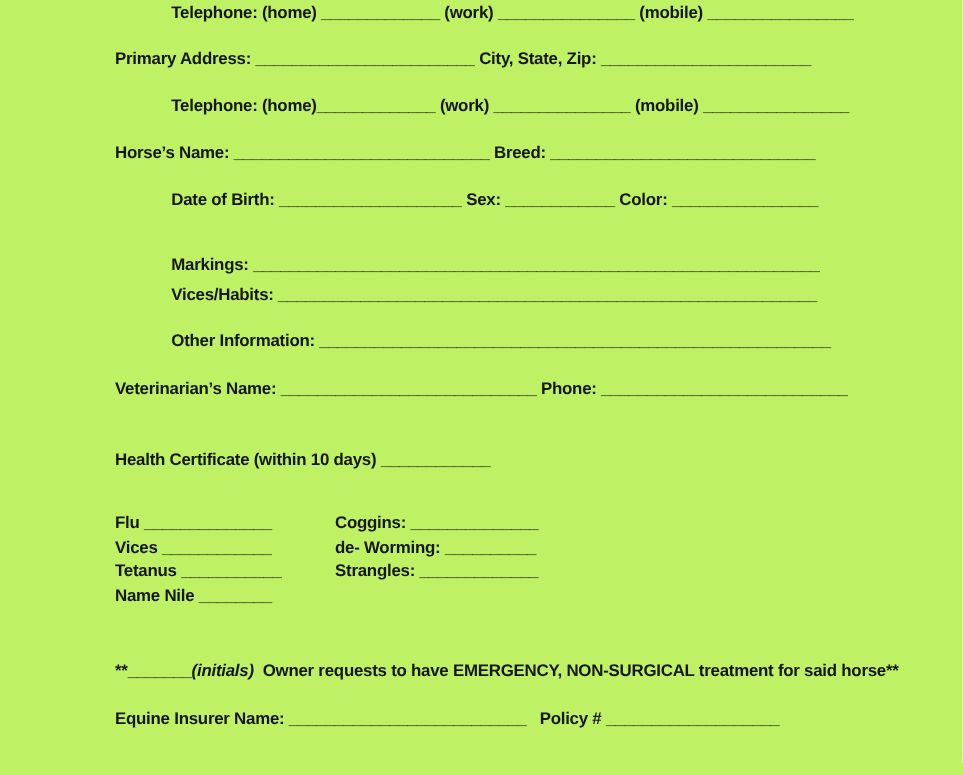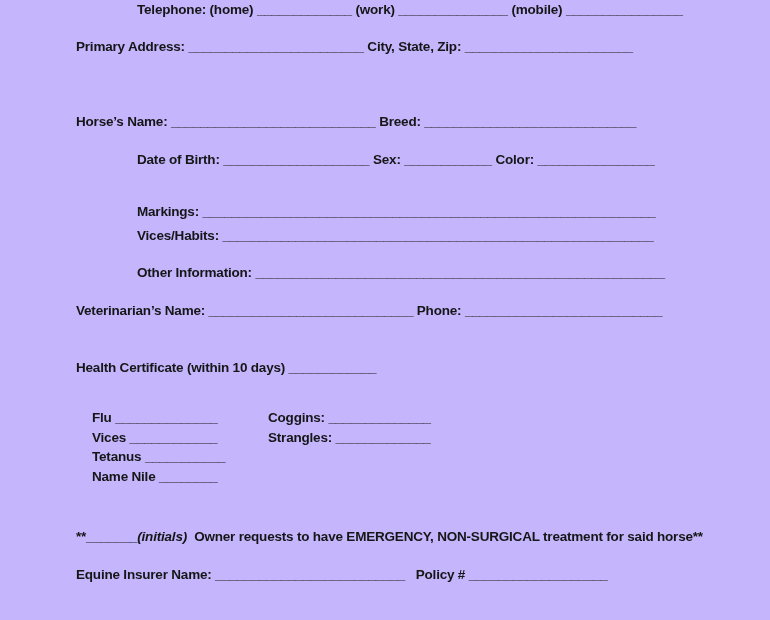--- a/index.html
+++ b/index.html
@@ -5,29 +5,29 @@
   * { margin:0; padding:0; box-sizing:border-box; }
   html, body {
     width:770px; height:620px;
     background:#ffffff;
     font-family:"Liberation Sans", sans-serif;
   }
   .page {
     position:relative;
     width:770px; height:620px;
     overflow:hidden;
-    background:#c4b5fd;
+    background:#bef264;
     color:#161616;
     font-size:13.5px;
     font-weight:700;
     letter-spacing:-0.2px;
   }
   .line {
     position:absolute;
-    left:76px;
+    left:92px;
     white-space:pre;
   }
   .line.indent { left:137px; }
   .vacc {
     position:absolute;
     left:92px;
     top:408px;
     display:flex;
     justify-content:space-between;
   }
@@ -36,37 +36,39 @@
   .vacc .vrow { white-space:pre; line-height:19.5px; height:19.5px; }
   .italic { font-style:italic; }
 </style>
 </head>
 <body>
 
 <div class="page">
 
   <div class="line indent" style="top:2px">Telephone: (home) _____________ (work) _______________ (mobile) ________________</div>
   <div class="line" style="top:39px">Primary Address: ________________________ City, State, Zip: _______________________</div>
+  <div class="line indent" style="top:77px">Telephone: (home)_____________ (work) _______________ (mobile) ________________</div>
   <div class="line" style="top:114px">Horse’s Name: ____________________________ Breed: _____________________________</div>
   <div class="line indent" style="top:152px">Date of Birth: ____________________ Sex: ____________ Color: ________________</div>
   <div class="line indent" style="top:204px">Markings: ______________________________________________________________</div>
   <div class="line indent" style="top:228px">Vices/Habits: ___________________________________________________________</div>
   <div class="line indent" style="top:265px">Other Information: ________________________________________________________</div>
   <div class="line" style="top:303px">Veterinarian’s Name: ____________________________ Phone: ___________________________</div>
   <div class="line" style="top:360px">Health Certificate (within 10 days) ____________</div>
 
   <div class="vacc">
     <div class="col left">
       <div class="vrow">Flu ______________</div>
       <div class="vrow">Vices ____________</div>
       <div class="vrow">Tetanus ___________</div>
       <div class="vrow">Name Nile ________</div>
     </div>
     <div class="col right">
       <div class="vrow">Coggins: ______________</div>
+      <div class="vrow">de- Worming: __________</div>
       <div class="vrow">Strangles: _____________</div>
     </div>
   </div>
 
   <div class="line" style="top:567px">Equine Insurer Name: __________________________   Policy # ___________________</div>
 
   <div class="line" style="top:529px"><span>**_______</span><span class="italic">(initials)</span><span>  Owner requests to have EMERGENCY, NON-SURGICAL treatment for said horse**</span></div>
 
 </div>
 

